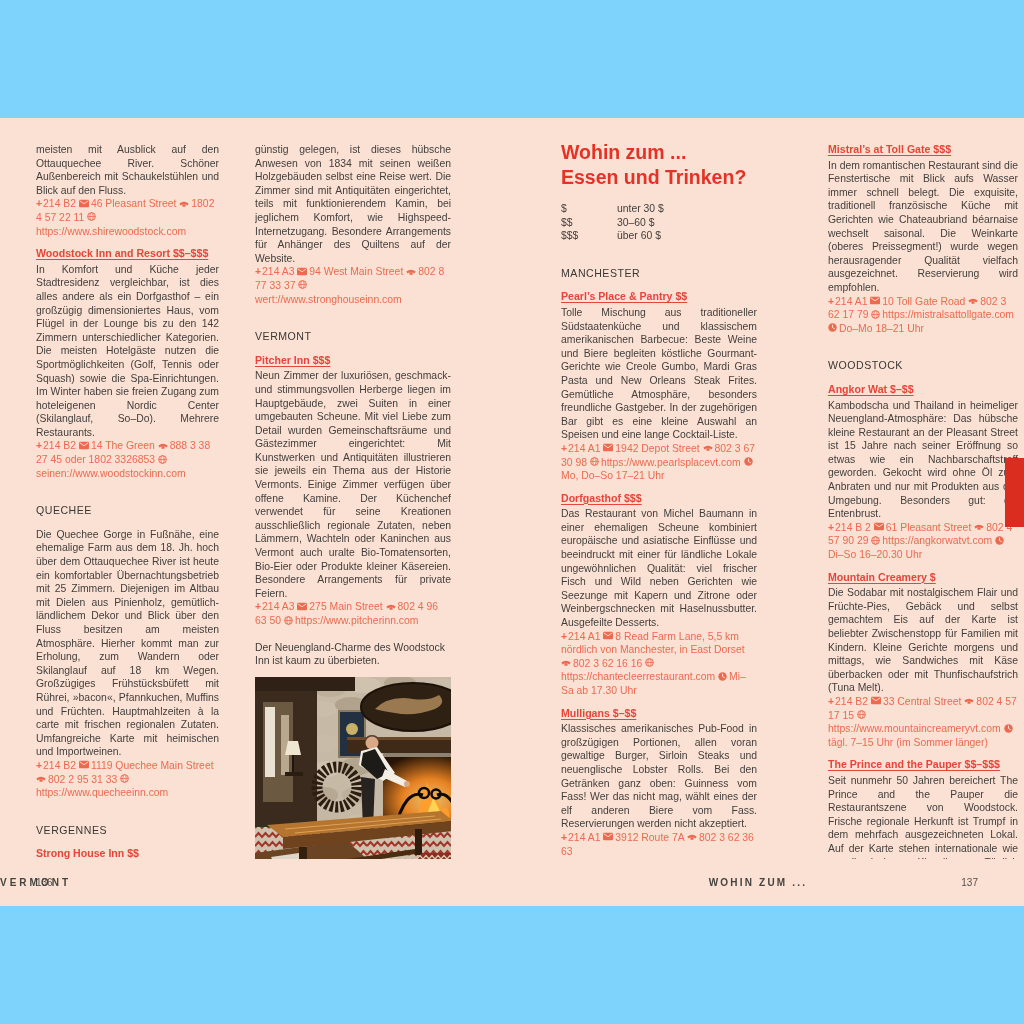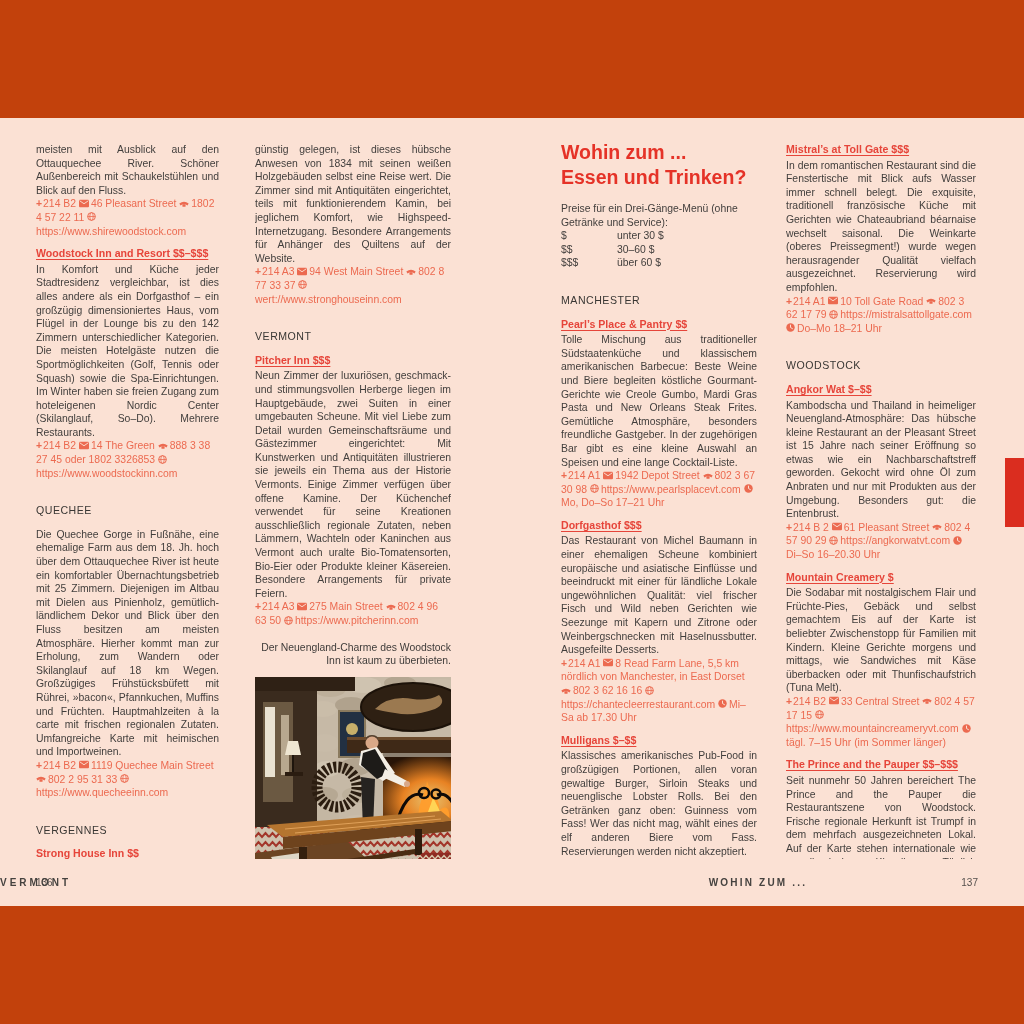--- a/index.html
+++ b/index.html
@@ -1,40 +1,40 @@
 <!DOCTYPE html>
 <html lang="de"><head>
 <meta charset="utf-8">
 <style>
   html,body{margin:0;padding:0;}
   body{width:1024px;height:1024px;background:#fffdfc;font-family:"Liberation Sans",sans-serif;}
-  .canvas{position:relative;width:1024px;height:1024px;overflow:hidden;background:#c2410c;}
+  .canvas{position:relative;width:1024px;height:1024px;overflow:hidden;background:#7dd3fc;}
   .spread{position:absolute;left:0;top:118px;width:1024px;height:788px;background:#fbe1d4;}
   .chapter-tab{position:absolute;right:0;top:458px;width:19px;height:69px;background:#da2d1f;}
   .col{position:absolute;top:25px;color:#413e3c;font-size:10.4px;line-height:13.6px;max-height:716px;overflow:hidden;}
   #col1{left:36px;width:183px;}
   #col2{left:255px;width:196px;}
   #col3{left:561px;width:196px;}
-  #col4{left:786px;width:190px;}
+  #col4{left:828px;width:190px;}
   .body{margin:0;text-align:justify;hyphens:auto;-webkit-hyphens:auto;}
   .entry-title{margin:9px 0 2px;font-size:10.6px;line-height:13.6px;color:#e6453a;font-weight:bold;
     text-decoration:underline;text-underline-offset:2px;text-decoration-thickness:1px;white-space:pre-line;}
   .entry-title:first-child{margin-top:0;}
   .section-heading{margin:24px 0 10px;font-size:10.6px;line-height:13.6px;color:#393734;font-weight:normal;letter-spacing:.5px;}
   .contact{margin:0;color:#ec6a50;overflow-wrap:anywhere;text-align:left;}
   .cicon{display:inline-block;width:10px;height:9px;margin-right:2px;vertical-align:-0.5px;}
   .cicon svg{display:block;width:100%;height:100%;fill:#ec6a50;}
   .cicon-sq{width:9px;height:9px;}
   .ic-plus{font-weight:bold;margin-right:1px;}
   .main-heading{margin:-3px 0 12px;font-size:19.5px;line-height:25px;color:#e53227;font-weight:bold;}
   .price-legend{margin:0 0 2px;}
   .price-intro{margin:0;text-align:left;}
   .price-row{display:flex;}
   .price-symbol{width:56px;flex:none;}
-  .caption{margin:13px 0 0;color:#3f3c3a;text-align:right;}
+  .caption{margin:13px 0 0;color:#3f3c3a;text-align:left;}
   .photo{margin:9px 0 0;width:245px;height:222px;}
   .photo svg{display:block;width:245px;height:222px;}
   .footer{position:absolute;top:739px;left:0;width:1024px;height:16px;margin-top:20px;}
   .pagenum{position:absolute;font-size:10px;color:#55504d;}
   .pn-left{left:36px;}
   .pn-right{right:46px;}
   .runhead{position:absolute;font-size:10px;font-weight:600;color:#45423f;}
   .rh-left{left:0;width:512px;letter-spacing:3px;}
   .rh-right{left:512px;width:492px;text-align:center;letter-spacing:2.2px;}
 </style>
@@ -61,21 +61,21 @@
         <p class="contact"><span class="cseg"><span class="ic-plus">+</span><span>214 B2</span></span> <span class="cseg"><span class="cicon"><svg viewBox="0 0 12 9">
                 <rect width="12" height="9" rx="1.2"></rect>
                 <path d="M0.8 1.2 L6 4.8 L11.2 1.2" stroke="#fbe1d4" stroke-width="1.1" fill="none"></path>
               </svg></span><span>14 The Green</span></span> <span class="cseg"><span class="cicon"><svg viewBox="0 0 12 9">
                 <path d="M0.4 4.6 Q6 0.4 11.6 4.6 L10.2 6.8 Q6 3.8 1.8 6.8 Z"></path>
                 <rect x="4.1" y="5.4" width="3.8" height="3" rx="0.7"></rect>
               </svg></span><span>888 3 38 27 45 oder 1802 3326853</span></span> <span class="cseg"><span class="cicon cicon-sq"><svg viewBox="0 0 10 10">
                 <circle cx="5" cy="5" r="4.3" fill="none" stroke="#ec6a50" stroke-width="1.1"></circle>
                 <ellipse cx="5" cy="5" rx="1.9" ry="4.3" fill="none" stroke="#ec6a50" stroke-width="0.9"></ellipse>
                 <path d="M0.7 5 H9.3" stroke="#ec6a50" stroke-width="0.9" fill="none"></path>
-              </svg></span><span>https://www.woodstockinn.com</span></span></p>
+              </svg></span><span>seinen://www.woodstockinn.com</span></span></p>
         <h4 class="section-heading">QUECHEE</h4>
         <p class="body">Die Quechee Gorge in Fußnähe, eine ehemalige Farm aus dem 18. Jh. hoch über dem Ottauquechee River ist heute ein komfortabler Übernachtungsbetrieb mit 25 Zimmern. Diejenigen im Altbau mit Dielen aus Pinienholz, gemütlich-ländlichem Dekor und Blick über den Fluss besitzen am meisten Atmosphäre. Hierher kommt man zur Erholung, zum Wandern oder Skilanglauf auf 18 km Wegen. Großzügiges Frühstücksbüfett mit Rührei, »bacon«, Pfannkuchen, Muffins und Früchten. Hauptmahlzeiten à la carte mit frischen regionalen Zutaten. Umfangreiche Karte mit heimischen und Importweinen.</p>
         <p class="contact"><span class="cseg"><span class="ic-plus">+</span><span>214 B2</span></span> <span class="cseg"><span class="cicon"><svg viewBox="0 0 12 9">
                 <rect width="12" height="9" rx="1.2"></rect>
                 <path d="M0.8 1.2 L6 4.8 L11.2 1.2" stroke="#fbe1d4" stroke-width="1.1" fill="none"></path>
               </svg></span><span>1119 Quechee Main Street</span></span> <span class="cseg"><span class="cicon"><svg viewBox="0 0 12 9">
                 <path d="M0.4 4.6 Q6 0.4 11.6 4.6 L10.2 6.8 Q6 3.8 1.8 6.8 Z"></path>
                 <rect x="4.1" y="5.4" width="3.8" height="3" rx="0.7"></rect>
               </svg></span><span>802 2 95 31 33</span></span> <span class="cseg"><span class="cicon cicon-sq"><svg viewBox="0 0 10 10">
                 <circle cx="5" cy="5" r="4.3" fill="none" stroke="#ec6a50" stroke-width="1.1"></circle>
@@ -206,21 +206,20 @@
     <rect x="225" y="140" width="20" height="82" fill="url(#carpet2)"></rect>
     <rect x="162" y="176" width="83" height="46" rx="8" fill="url(#carpet2)"></rect>
     <ellipse cx="208" cy="199" rx="22" ry="12" fill="#e5c45c" transform="rotate(-14 208 199)"></ellipse>
     <ellipse cx="203" cy="195" rx="12" ry="5" fill="#f3dc8c" transform="rotate(-14 203 195)"></ellipse>
   </svg>
 </div>
       </div>
     <div class="col" id="col3">
         <h2 class="main-heading"><span>Wohin zum ...</span><br><span>Essen und Trinken?</span></h2>
         <div class="price-legend">
-          <p class="price-intro">Preise für ein Drei-Gänge-Menü (ohne Getränke und Service):</p>
           <div class="price-row">
             <span class="price-symbol">$</span>
             <span>unter 30 $</span>
           </div>
           <div class="price-row">
             <span class="price-symbol">$$</span>
             <span>30–60 $</span>
           </div>
           <div class="price-row">
             <span class="price-symbol">$$$</span>

